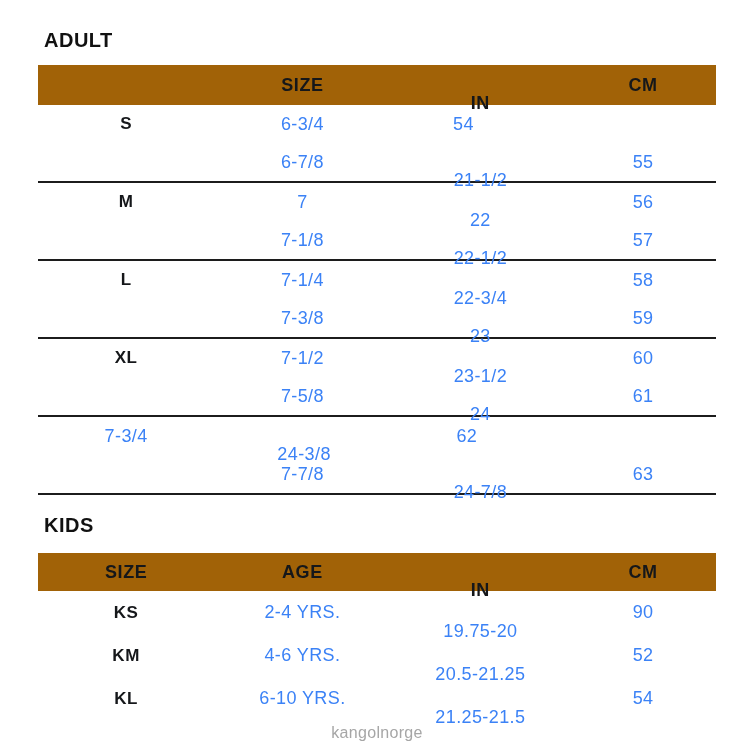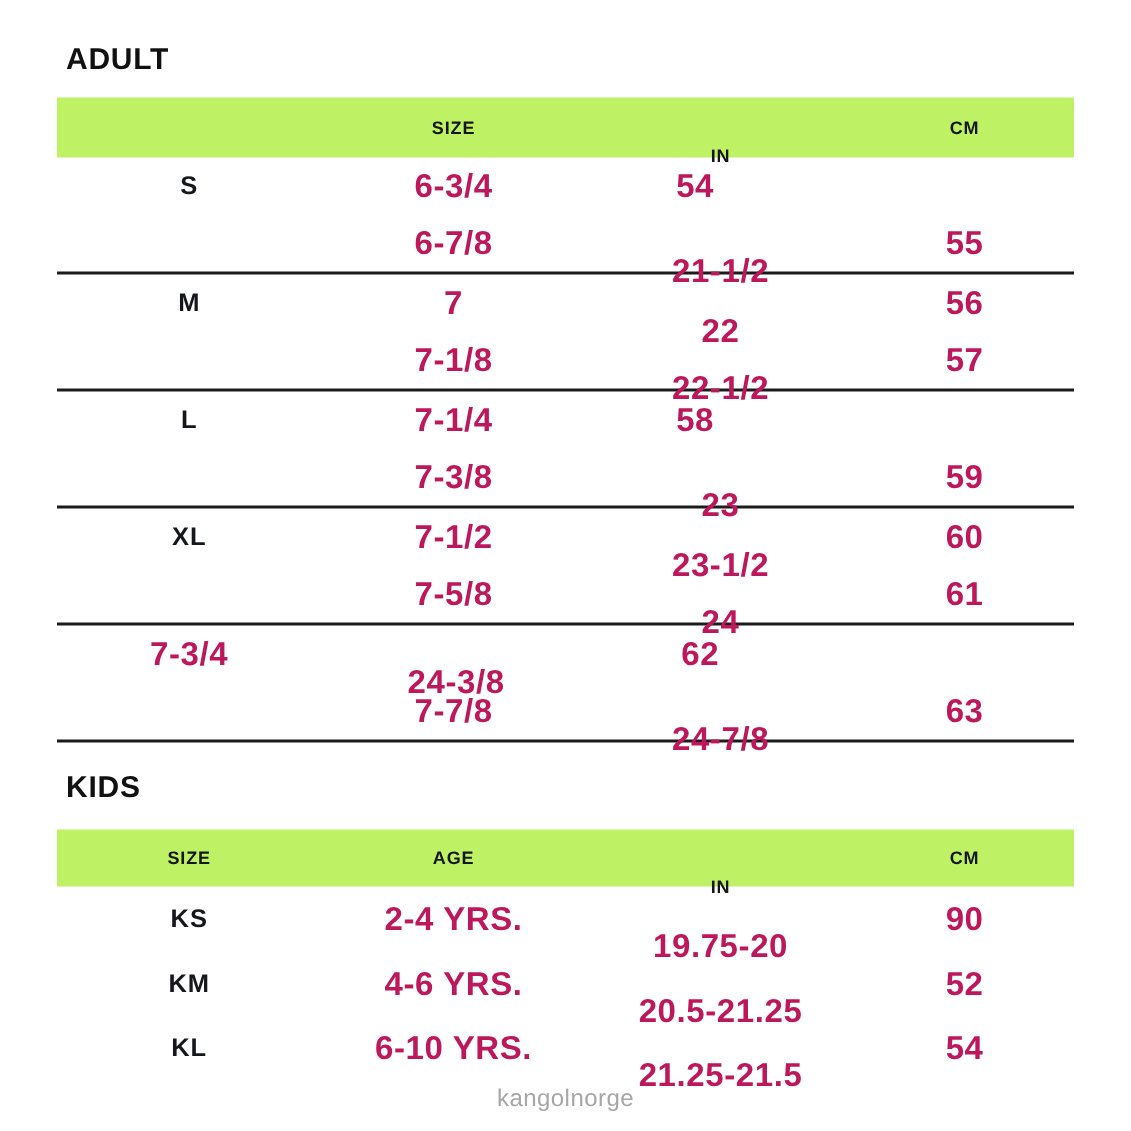--- a/index.html
+++ b/index.html
@@ -25,23 +25,23 @@
     letter-spacing: 0.5px;
     color: #111111;
     padding-left: 6px;
   }
   .adult-heading { margin: 29px 0 13px 0; }
   .kids-heading  { margin: 19px 0 16px 0; }
 
   .thead {
     display: flex;
     align-items: center;
-    background: #bef264;
+    background: #a16207;
     font-weight: 700;
-    font-size: 12px;
+    font-size: 18px;
     letter-spacing: 0.6px;
     color: #15171a;
   }
   .adult-thead { height: 40px; }
   .kids-thead  { height: 38px; }
 
   .c1 { flex: 0 0 26%;   text-align: center; }
   .c2 { flex: 0 0 26%;   text-align: center; }
   .c3 { flex: 0 0 26.5%; text-align: center; margin-top: 37px; }
   .c4 { flex: 0 0 21.5%; text-align: center; }
@@ -59,24 +59,24 @@
     align-items: center;
     height: 43px;
   }
   .group-label, .ksize {
     font-weight: 700;
     font-size: 17px;
     letter-spacing: 0.6px;
     color: #15171a;
   }
   .val {
-    font-size: 22px;
-    font-weight: 700;
+    font-size: 18px;
+    font-weight: 400;
     letter-spacing: 0.4px;
-    color: #be185d;
+    color: #3b82f6;
   }
   .footer {
     margin-top: 4px;
     text-align: center;
     font-size: 16px;
     letter-spacing: 0.3px;
     color: #a6a6a6;
   }
 </style>
 </head>
@@ -120,20 +120,21 @@
         <div class="c2 val">7-1/8</div>
         <div class="c3 val">22-1/2</div>
         <div class="c4 val">57</div>
       </div>
     </div>
 
     <div class="group">
       <div class="row">
         <div class="c1 group-label">L</div>
         <div class="c2 val">7-1/4</div>
+        <div class="c3 val">22-3/4</div>
         <div class="c4 val">58</div>
       </div>
       <div class="row">
         <div class="c1"></div>
         <div class="c2 val">7-3/8</div>
         <div class="c3 val">23</div>
         <div class="c4 val">59</div>
       </div>
     </div>
 

